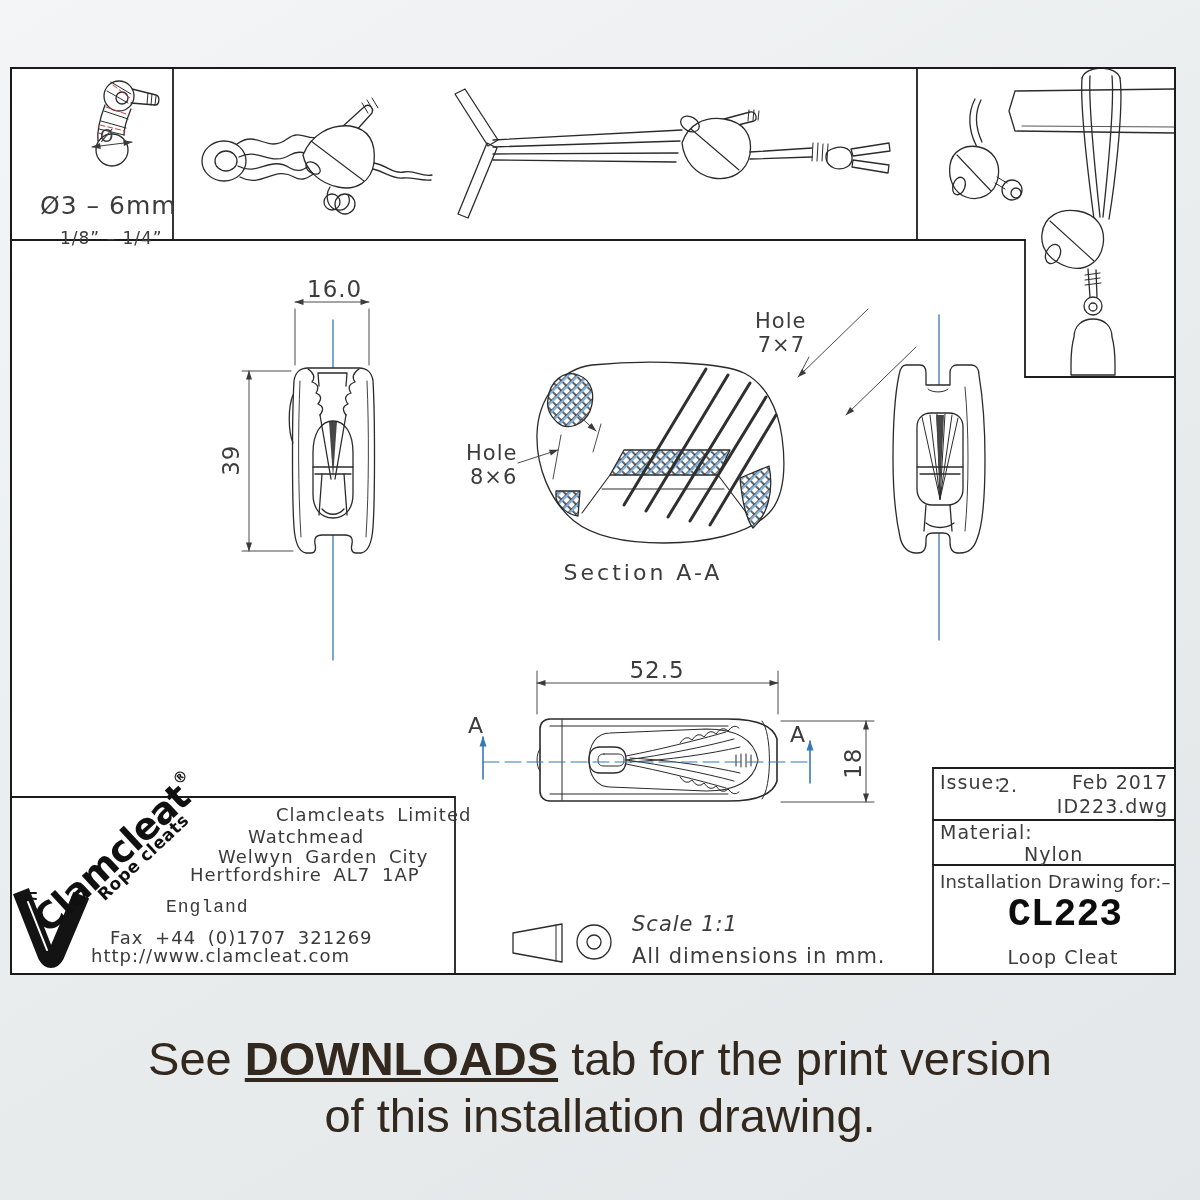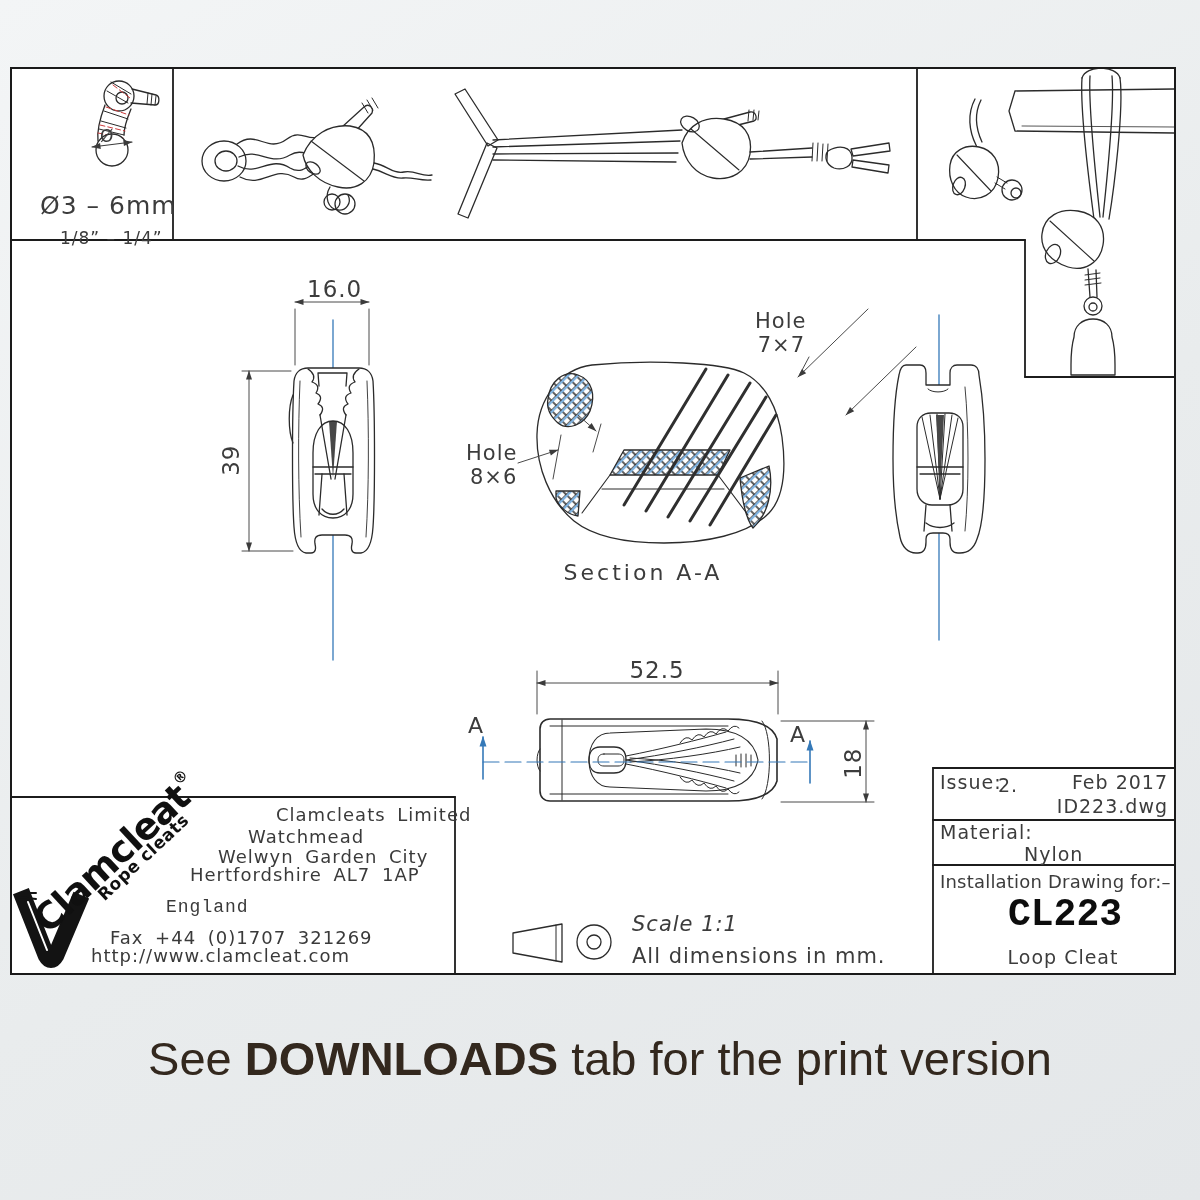--- a/index.html
+++ b/index.html
@@ -22,21 +22,21 @@
   .addr{letter-spacing:1px;word-spacing:5px;color:#3a3a3a;}
   .logo-rot{position:absolute;left:44px;top:826px;transform:rotate(-43deg);transform-origin:6px 46px;color:#101010;}
   .logo-main{font-size:37px;font-weight:bold;letter-spacing:-1px;line-height:1;}
   .logo-reg{font-size:15px;vertical-align:20px;font-weight:bold;letter-spacing:0;}
   .logo-tag{font-size:17px;font-weight:bold;margin:-6px 0 0 64px;letter-spacing:0.5px;line-height:1;}
   .part-number{font-family:Liberation Mono, monospace;font-weight:bold;font-size:38px;color:#0d0d0d;letter-spacing:0;}
   .banner{
     position:absolute;left:0;top:1030px;width:1200px;text-align:center;
     font-family:"Liberation Sans",sans-serif;font-size:47px;line-height:57px;color:#33281e;
   }
-  .banner b{font-weight:bold;}
+  .banner b{font-weight:bold;text-decoration:underline;}
 </style>
 </head>
 <body>
 
 <div class="sheet">
 
   <svg class="art" width="1162" height="904" viewBox="0 0 1162 904" fill="none" stroke="#2b2b2b" stroke-width="1.3" stroke-linecap="round" stroke-linejoin="round">
     <defs>
       <marker id="ma" markerWidth="11" markerHeight="9" refX="9" refY="4" orient="auto-start-reverse" markerUnits="userSpaceOnUse">
         <path d="M0.5,1 L9.5,4 L0.5,7 Z" fill="#3b3b3b" stroke="none"></path>
@@ -287,13 +287,14 @@
   <div class="cad t19 rt" style="left:1040px;top:727px;width:116px;">ID223.dwg</div>
   <div class="cad t19" style="left:928px;top:753px;">Material:</div>
   <div class="cad t19" style="left:1012px;top:775px;">Nylon</div>
   <div class="cad" style="left:928px;top:803px;font-size:18px;letter-spacing:0.2px;">Installation Drawing for:–</div>
   <div class="cad part-number ctr" style="left:978px;top:824px;width:150px;">CL223</div>
   <div class="cad t19 ctr" style="left:978px;top:878px;width:146px;">Loop Cleat</div>
 </div>
 
 <div class="banner">
   <div><span>See </span><b>DOWNLOADS</b><span> tab for the print version</span></div>
+  <div>of this installation drawing.</div>
 </div>
 
 </body></html>

